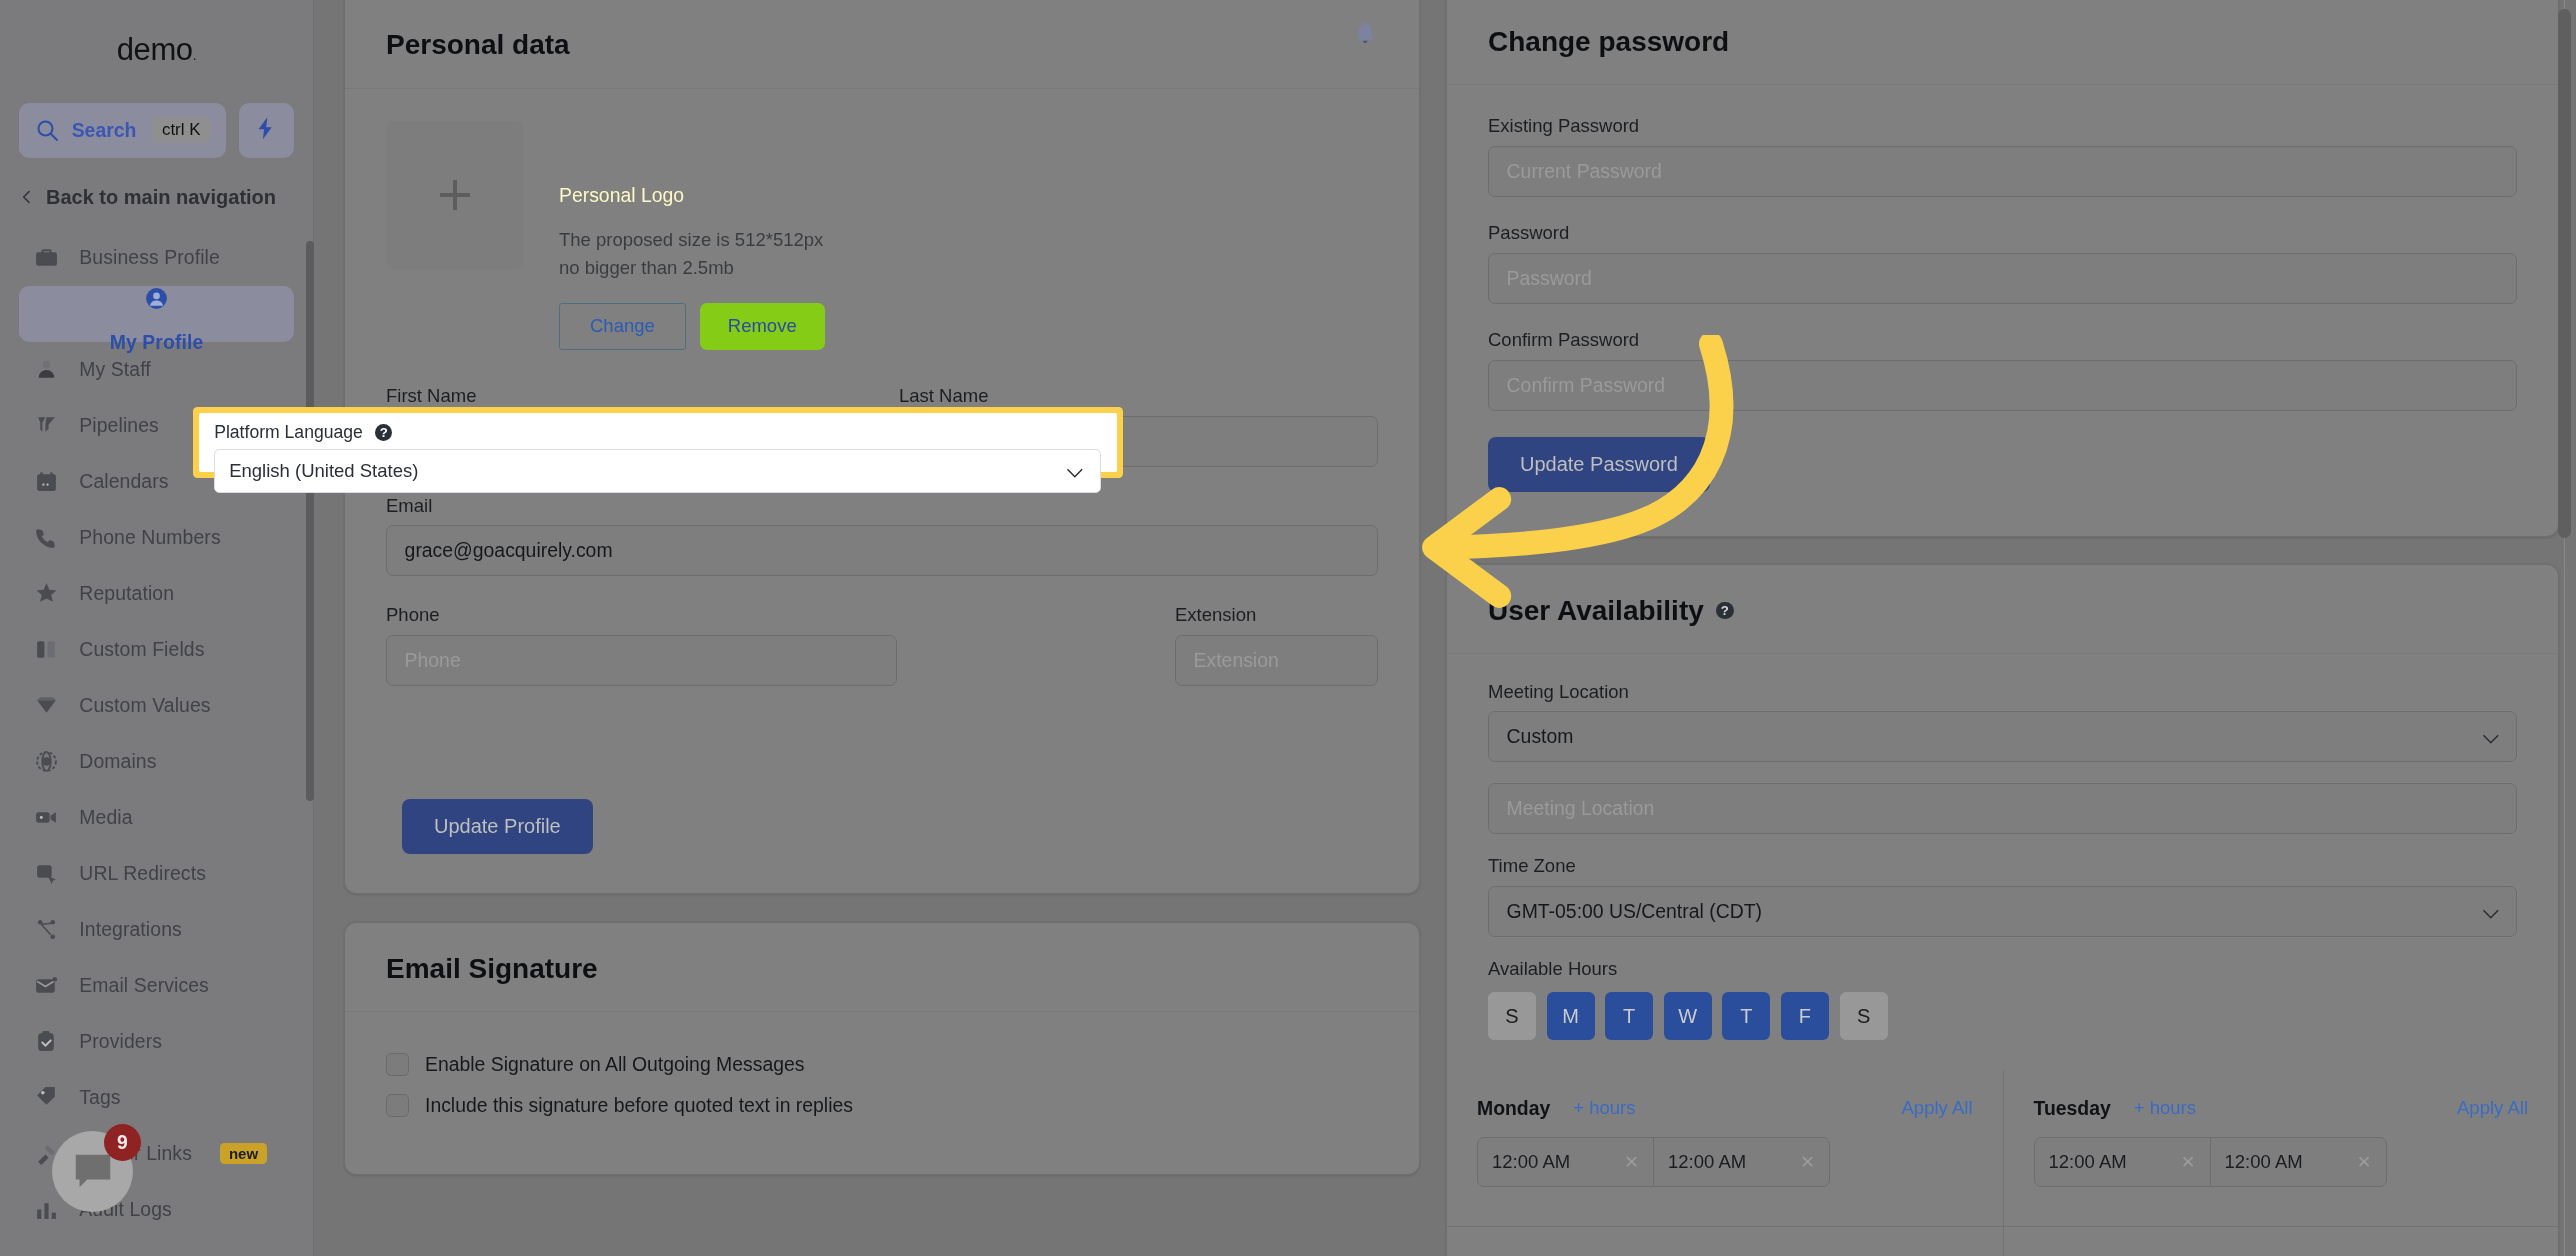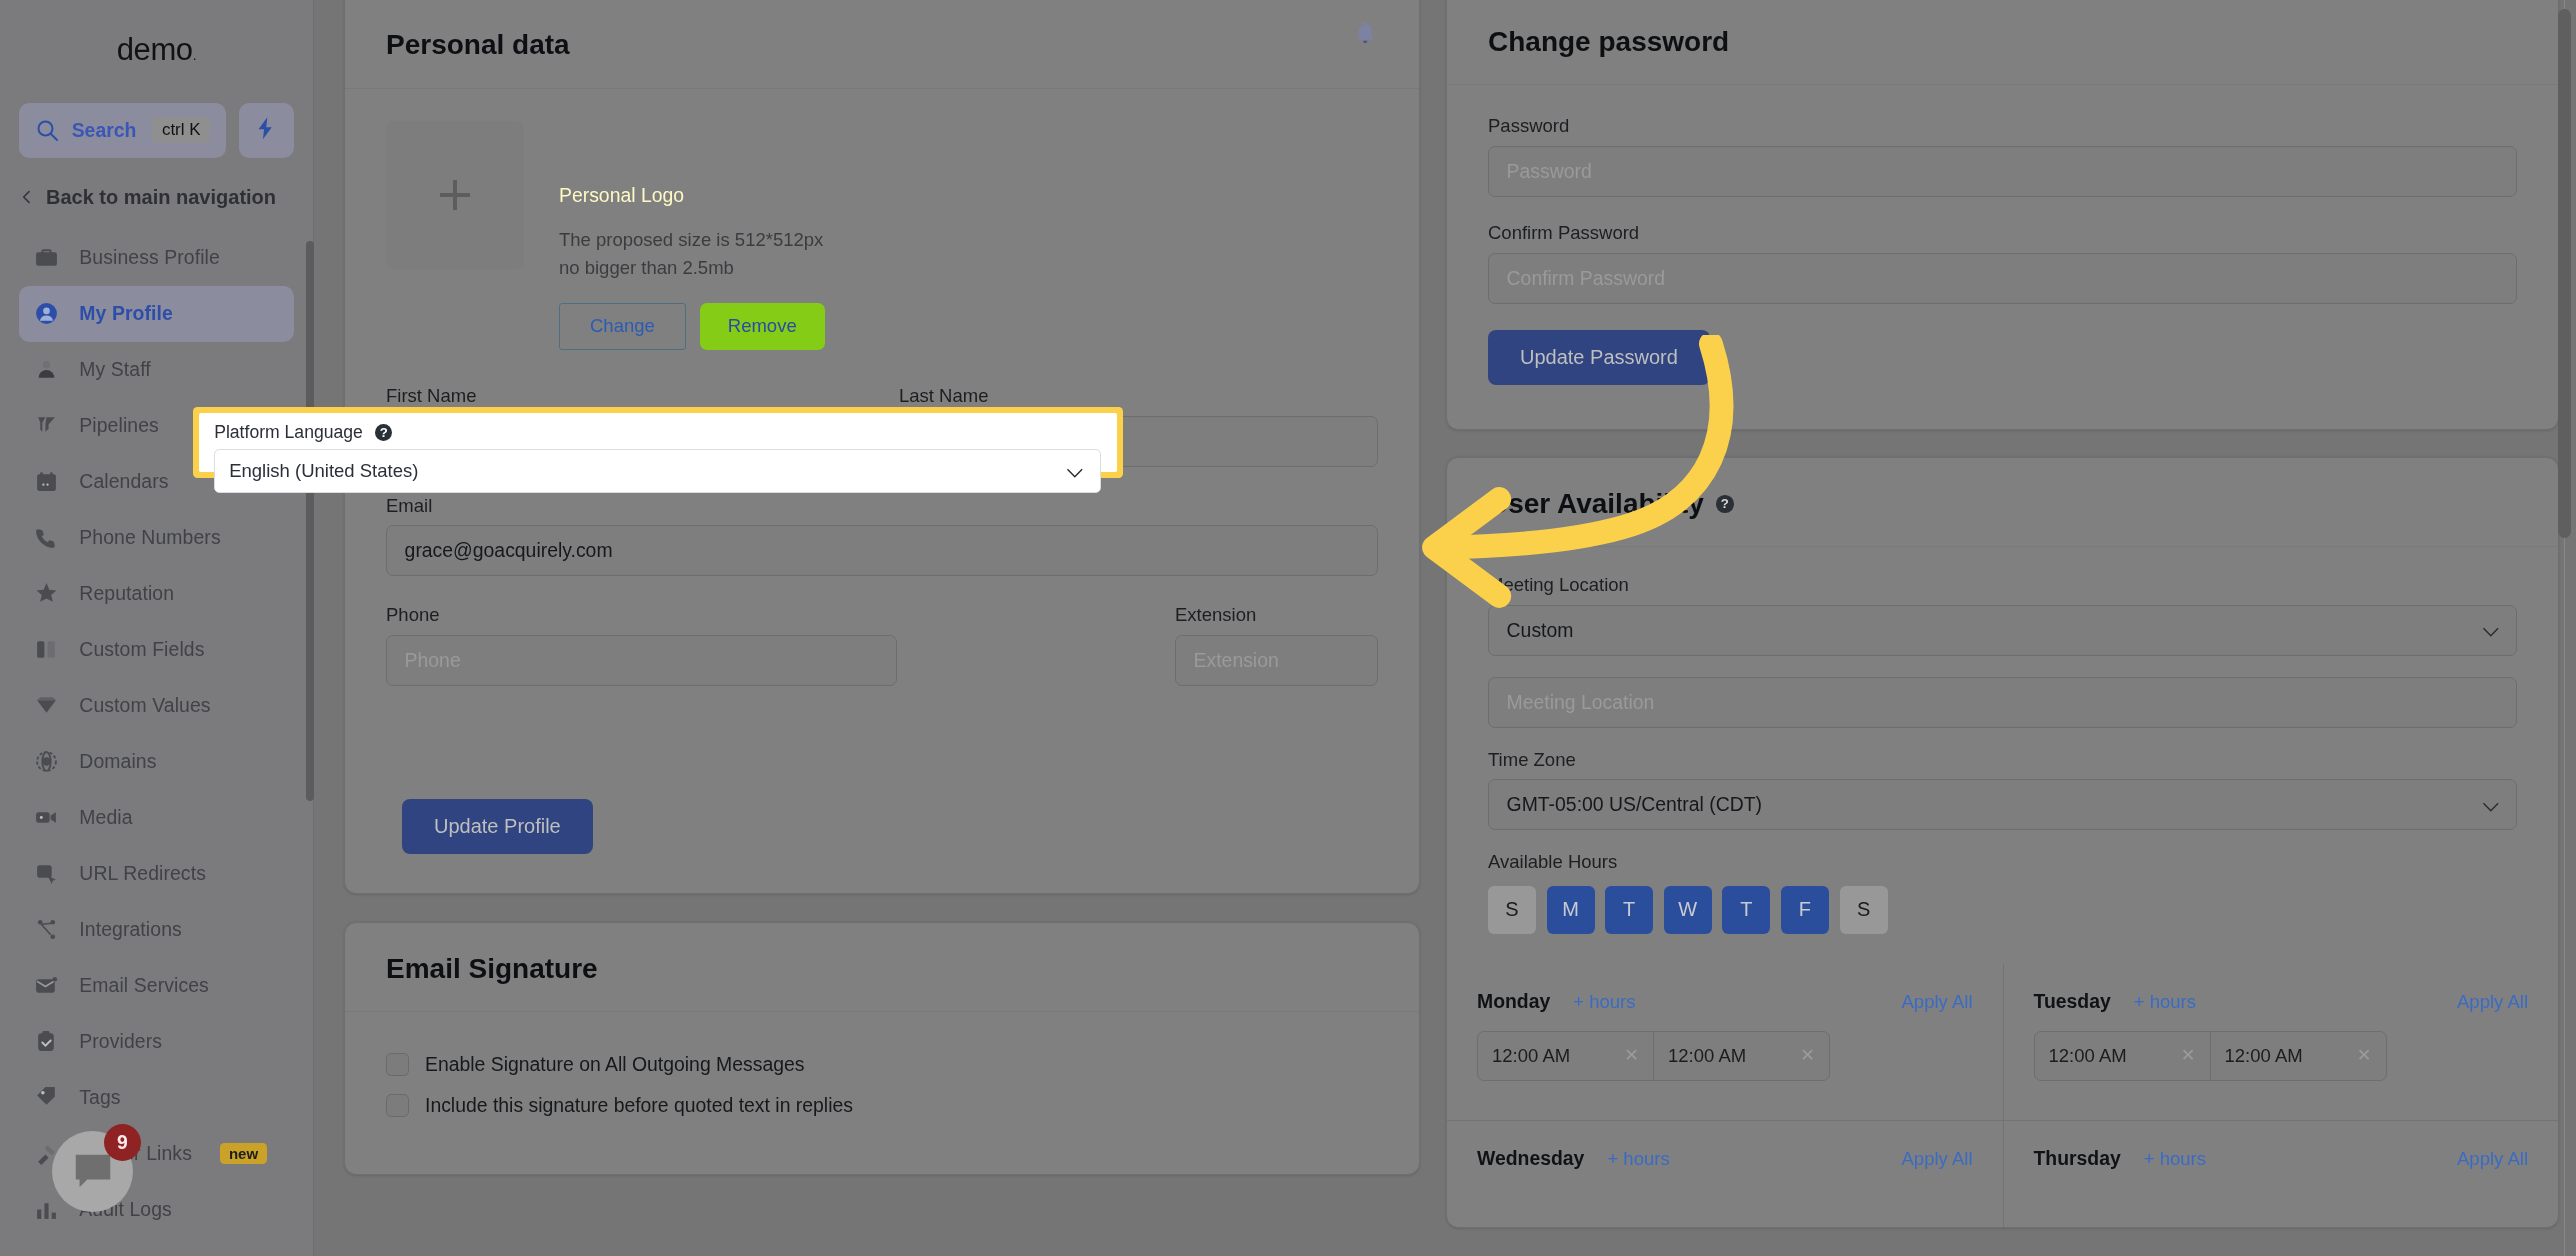--- a/index.html
+++ b/index.html
@@ -68,21 +68,21 @@
   }
   .chev-left { width: 16px; height: 16px; }
   .back-text { font-size: 20px; font-weight: 700; color: #2e3033; }
 
   .nav-list { padding: 0 19.4px; position: relative; }
   .nav-item {
     display: flex; align-items: center; gap: 19.4px;
     height: 56px; border-radius: 10.6px; padding: 0 14px;
     cursor: pointer;
   }
-  .nav-item.active { background: #8b8d9e; }
+  .nav-item.active { background: #8b8d9e; flex-direction: column; }
   .nav-ico {
     width: 26.5px; height: 26.5px; flex: 0 0 26.5px;
     display: flex; align-items: center; justify-content: center;
   }
   .nav-label {
     font-size: 19.4px; color: #404246; letter-spacing: 0.1px;
   }
   .nav-item.active .nav-label { color: #2d4ea8; font-weight: 600; }
   .badge-new {
     background: #c9a227; color: #1d1d1d;
@@ -603,20 +603,24 @@
     </section>
   </div>
 
   <div id="col-right">
 
     <section class="card" style="margin-top:-19.4px;border-top-left-radius:0;border-top-right-radius:0;">
       <div class="card-head">
         <div class="card-title" style="margin-top:14px;">Change password</div>
       </div>
       <div class="card-body" style="padding-top:30px;padding-bottom:44px;">
+        <div style="margin-bottom:25px;">
+          <div class="fld-label">Existing Password</div>
+          <input class="fld" type="text" placeholder="Current Password" style="">
+        </div>
         <div style="margin-bottom:25px;">
           <div class="fld-label">Password</div>
           <input class="fld" type="text" placeholder="Password" style="">
         </div>
         <div style="margin-bottom:26.5px;">
           <div class="fld-label">Confirm Password</div>
           <input class="fld" type="text" placeholder="Confirm Password" style="">
         </div>
         <button class="btn-primary">Update Password</button>
       </div>

